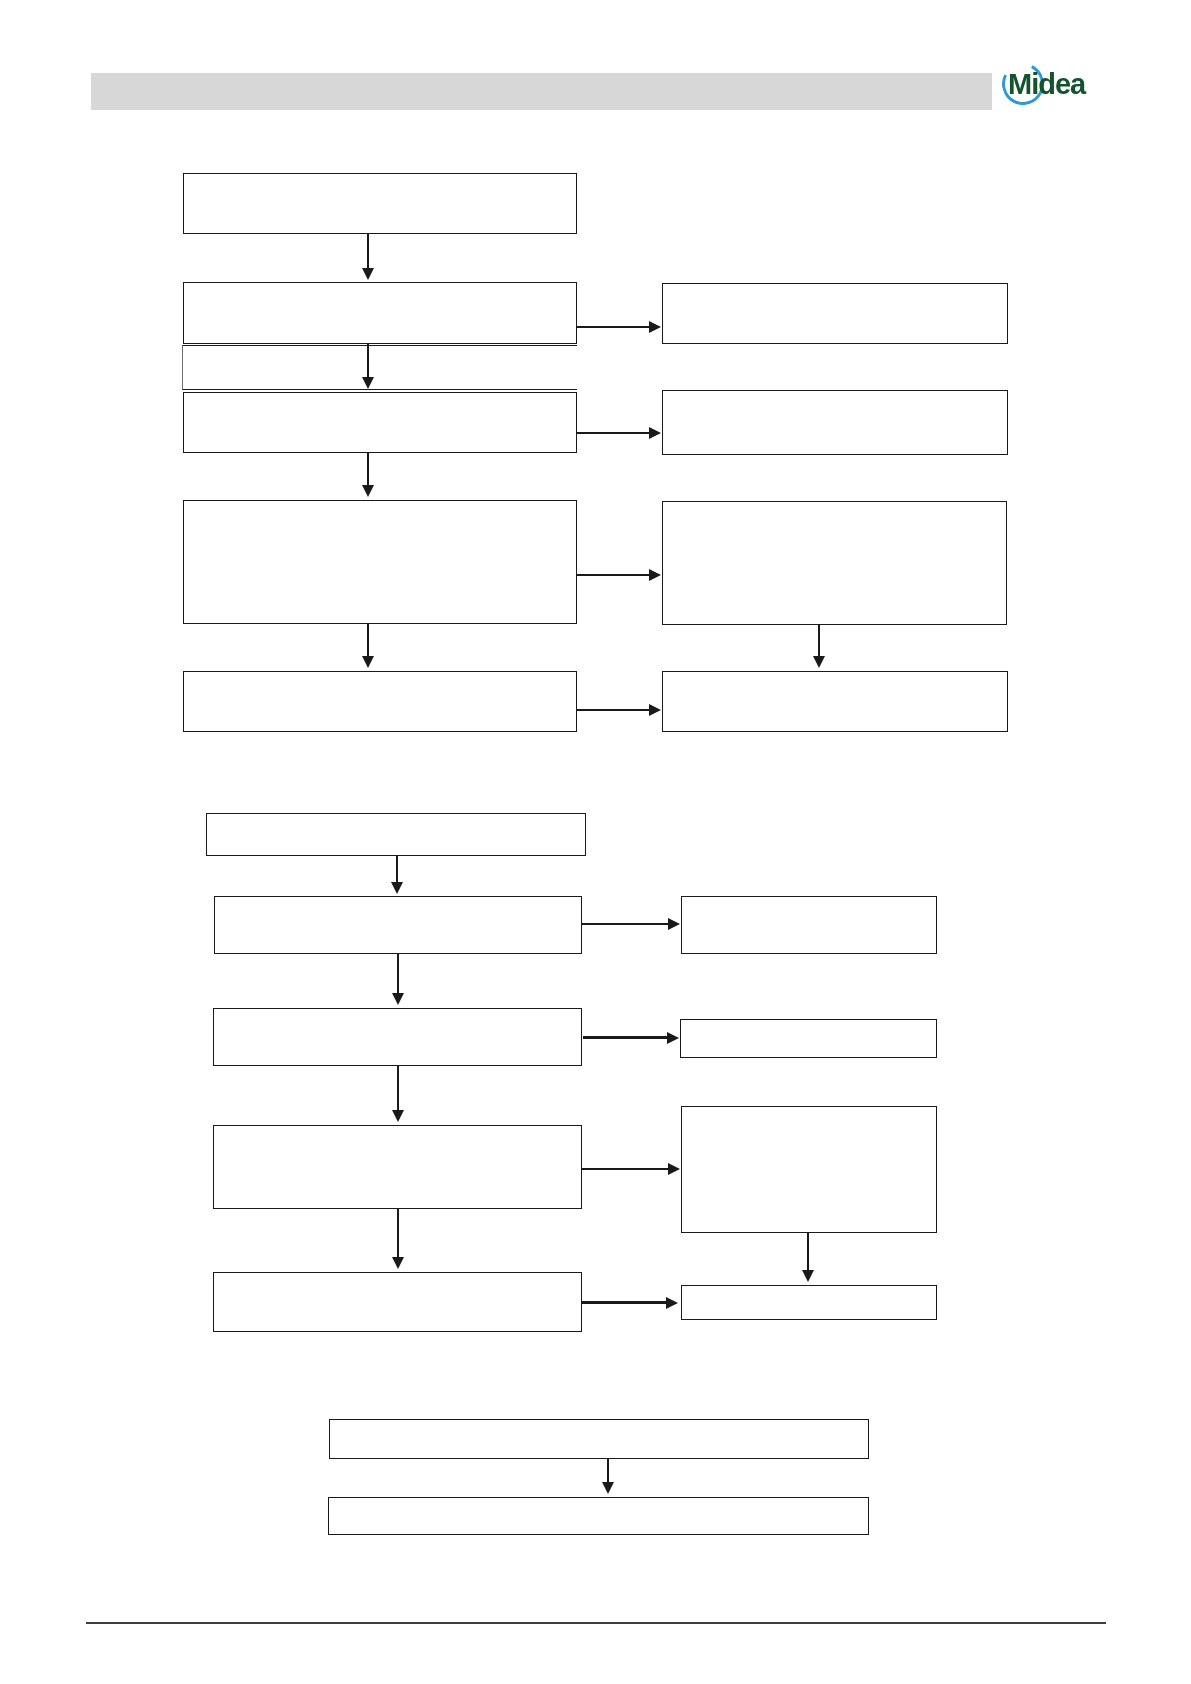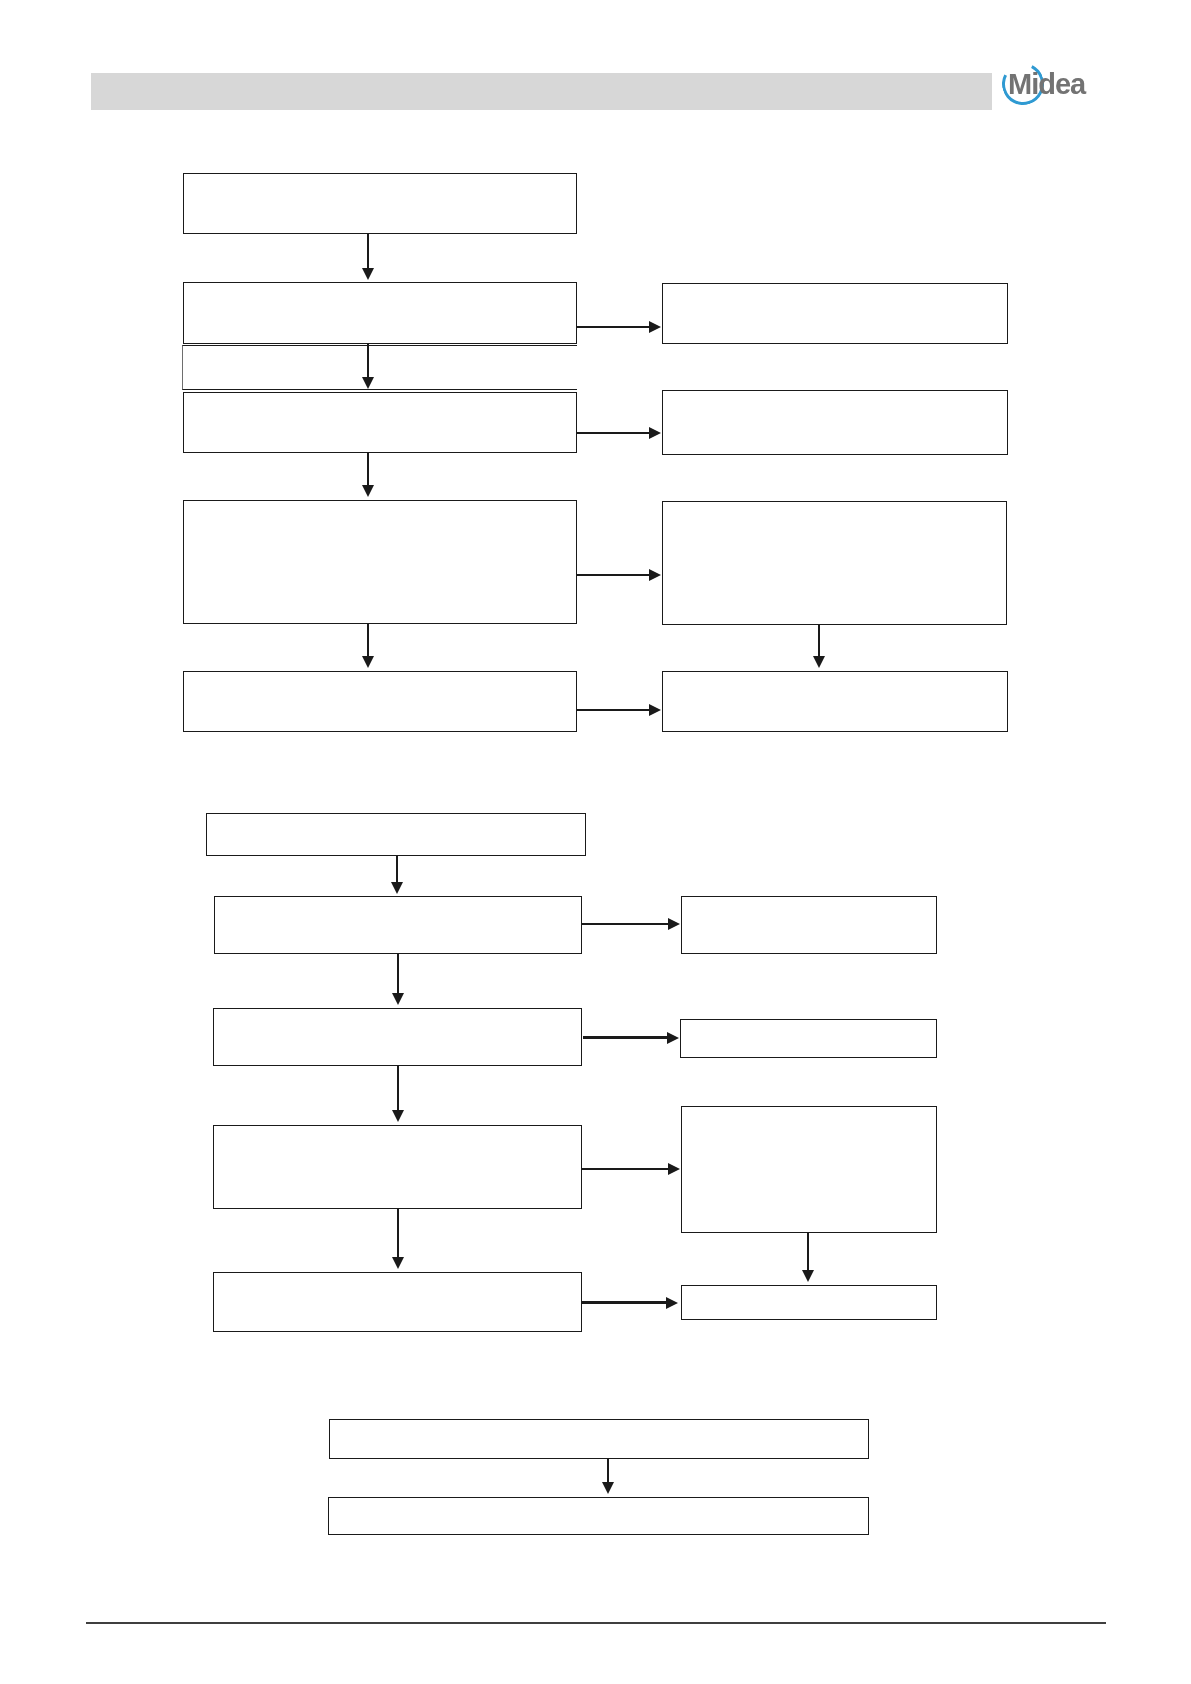--- a/index.html
+++ b/index.html
@@ -32,21 +32,21 @@
     border-radius: 50%;
     transform: rotate(-18deg);
     border-top-color: transparent;
   }
   .logo-text {
     position: absolute;
     left: 0; top: 0;
     font-size: 29px;
     font-weight: 700;
     letter-spacing: -1px;
-    color: #737373;
+    color: #14532d;
   }
 
   
   .box {
     position: absolute;
     box-sizing: border-box;
     border: 1.5px solid #1a1a1a;
     background: #ffffff;
   }
   .box.no-right { border-right: none; border-left-color: #6e6e6e; }

